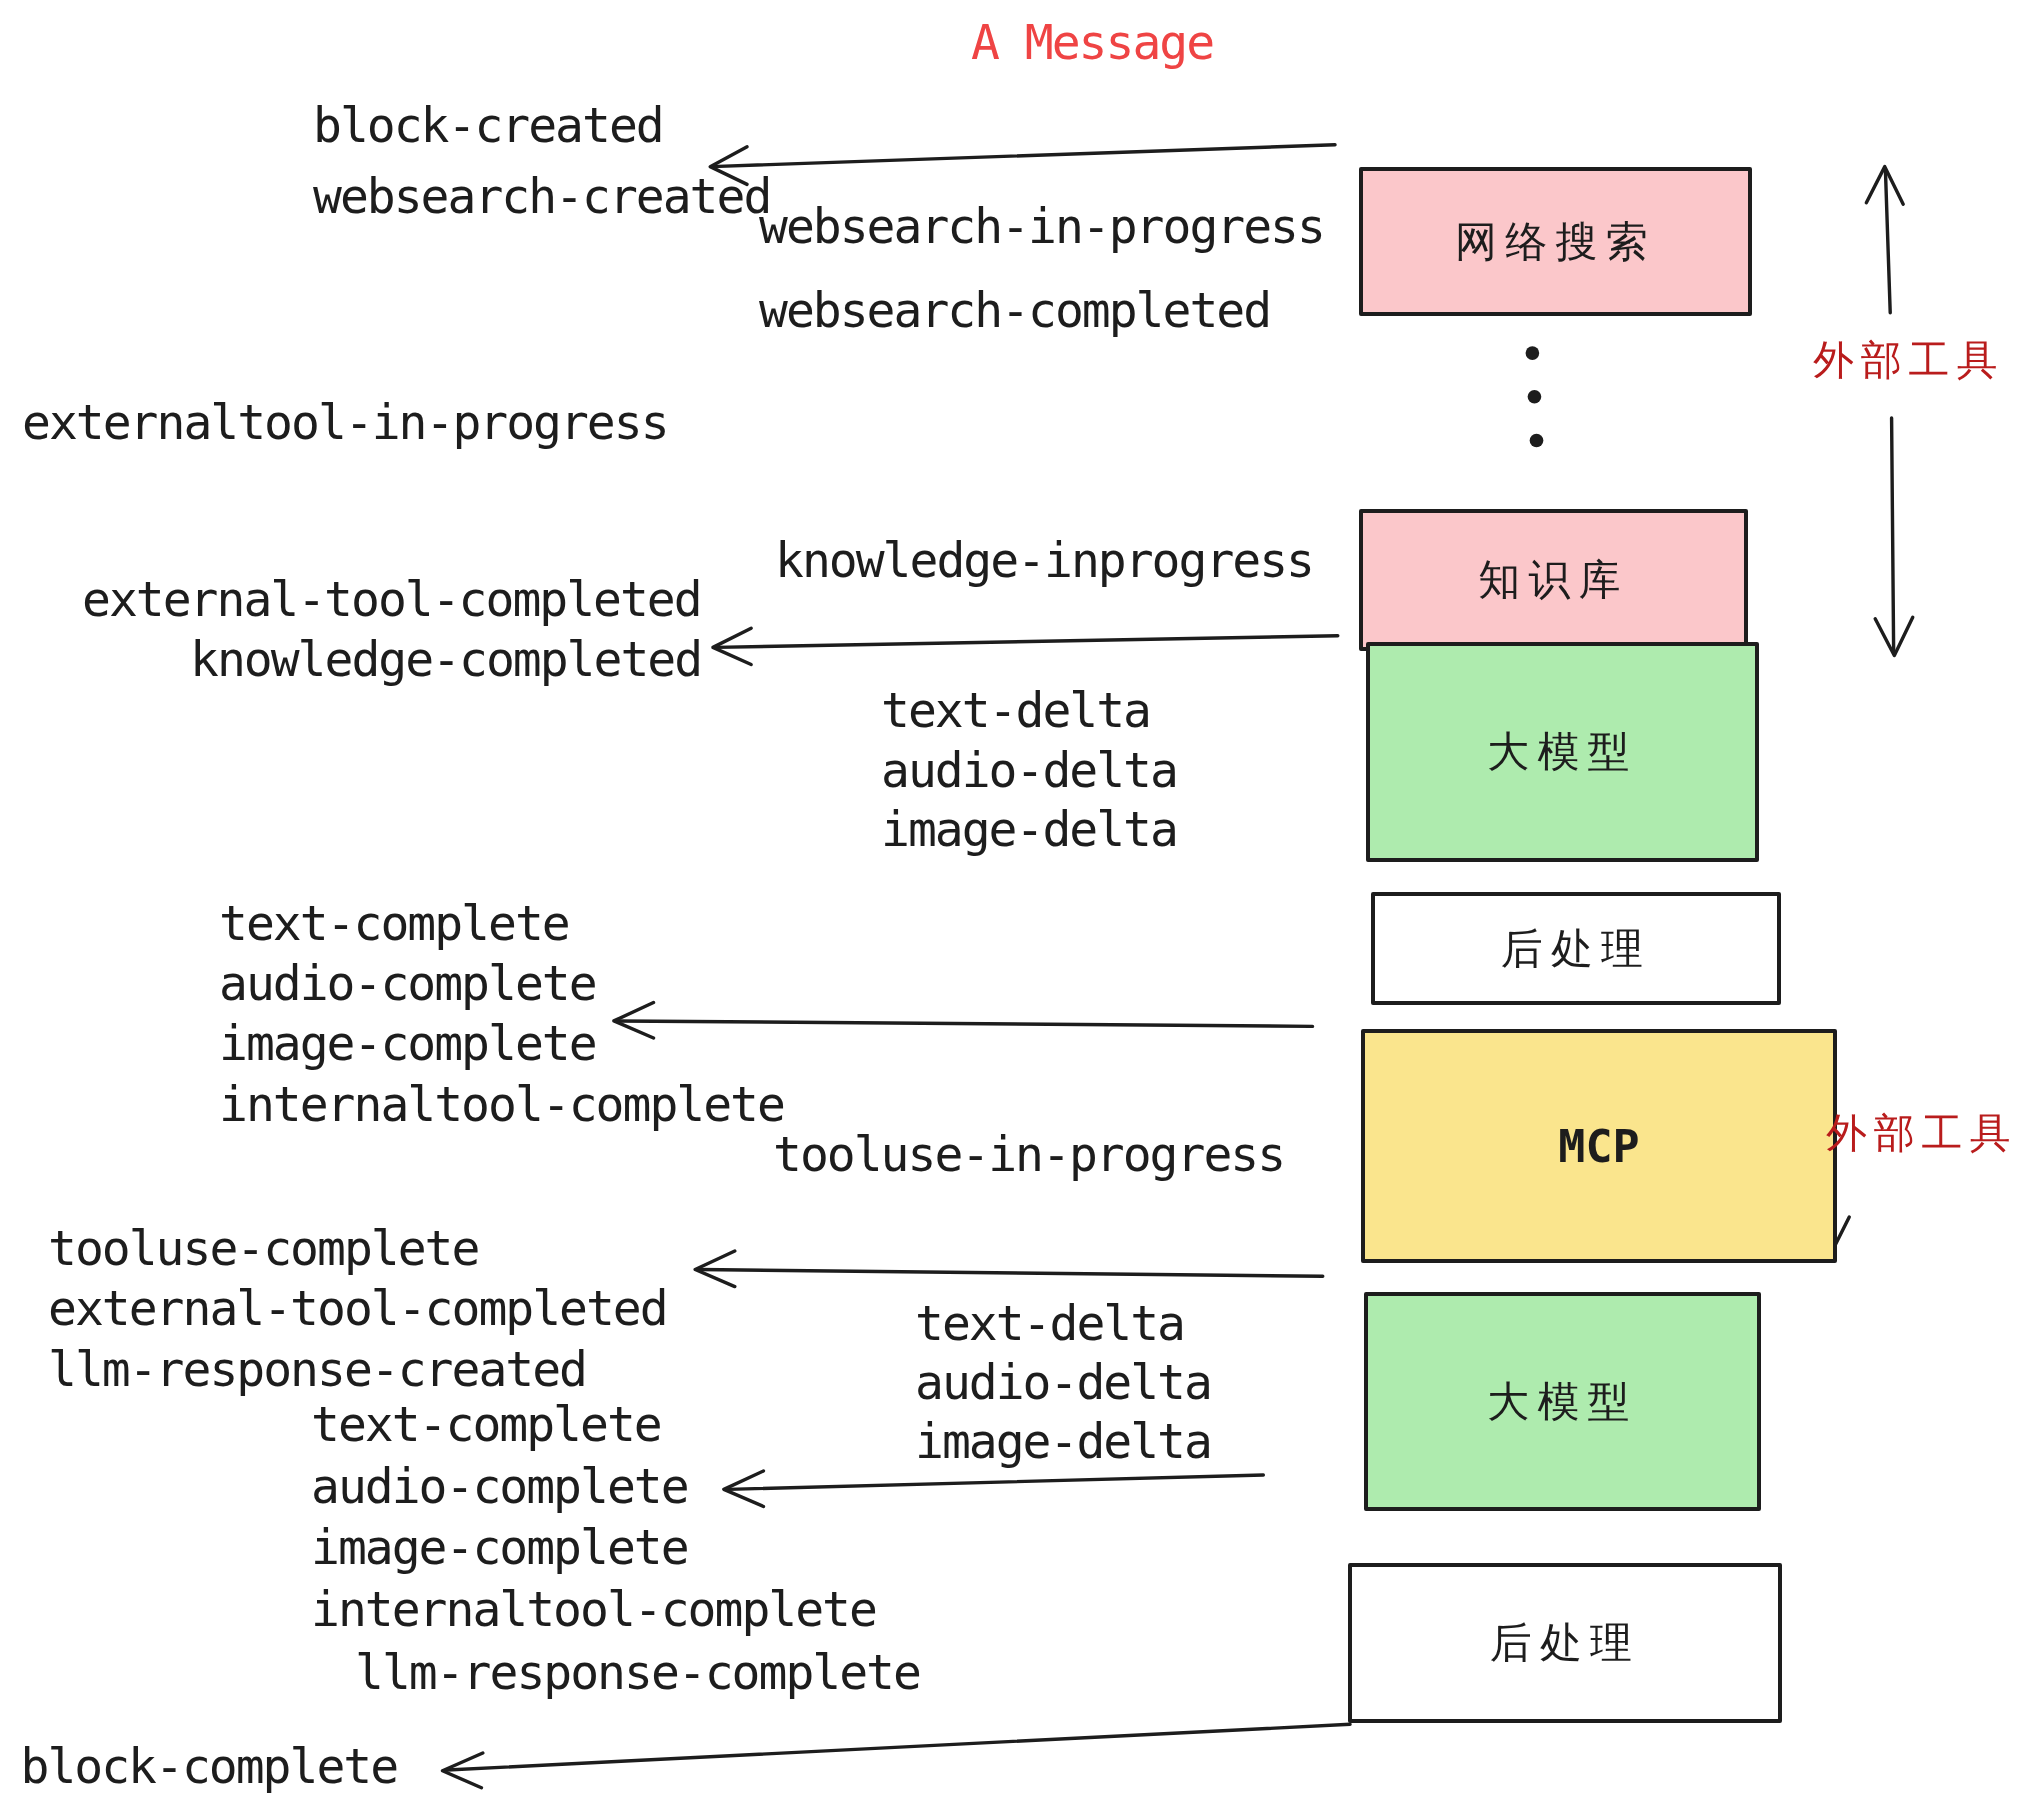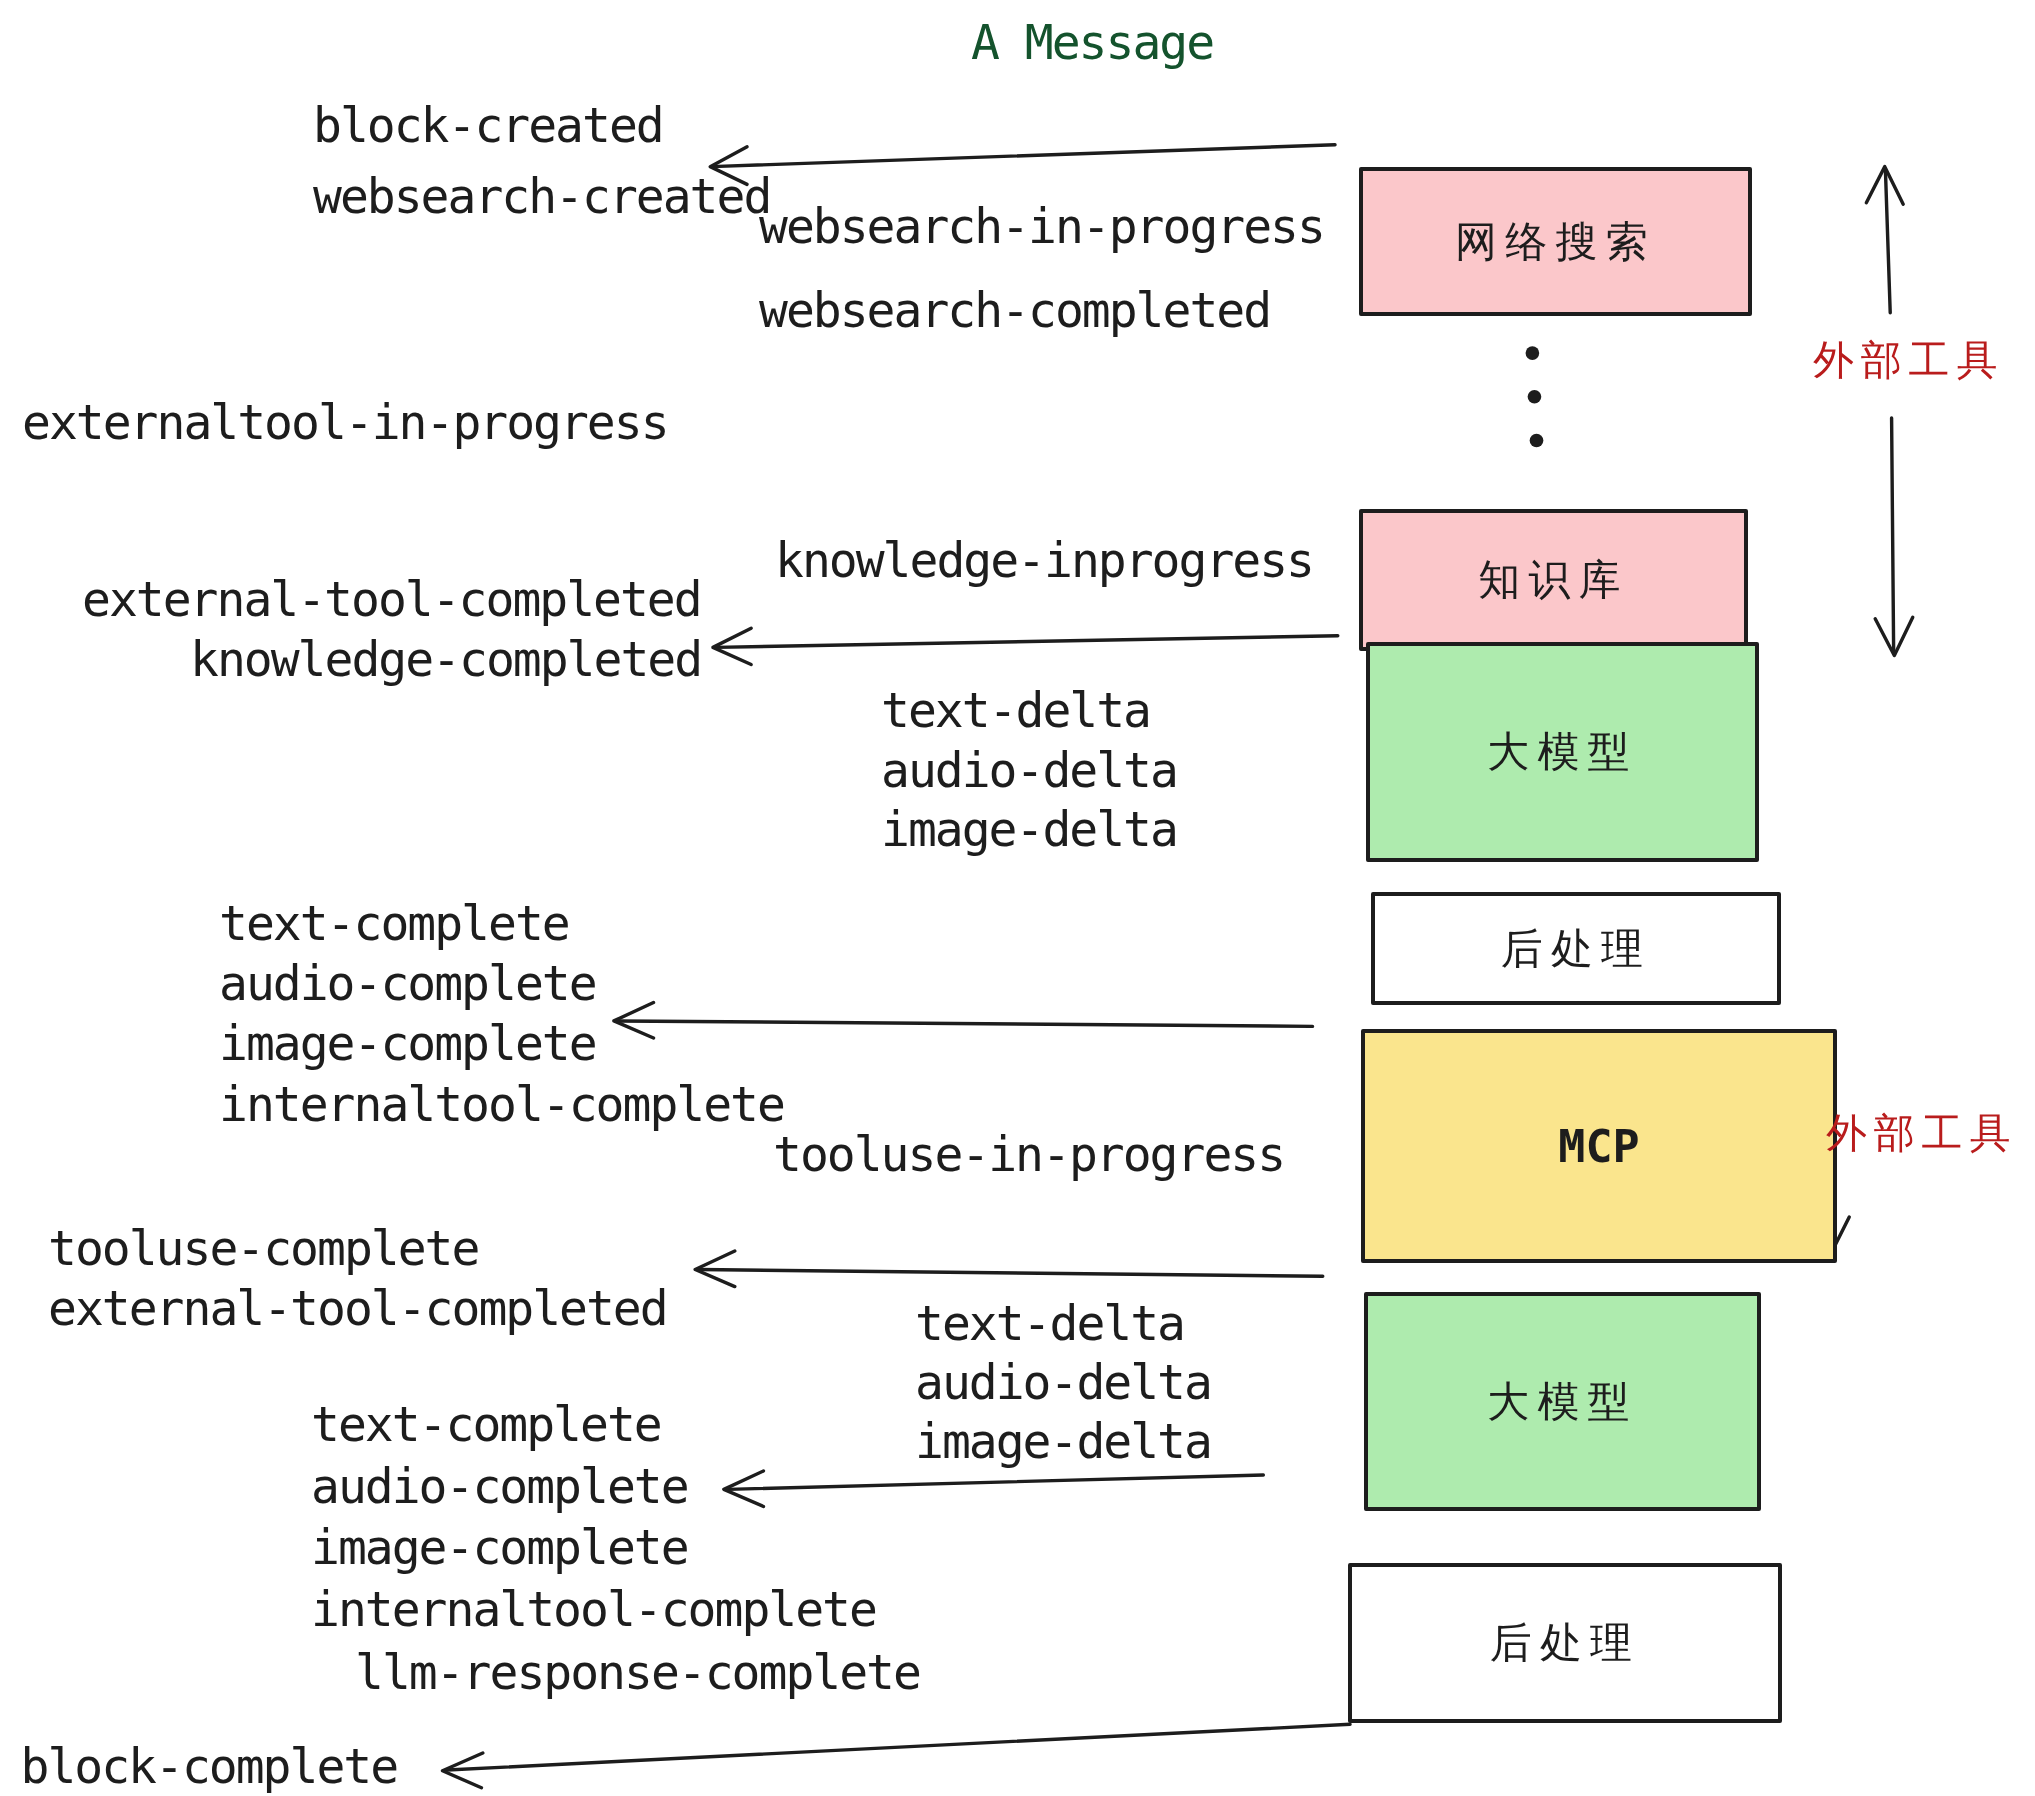--- a/index.html
+++ b/index.html
@@ -1,21 +1,21 @@
 <!DOCTYPE html>
 <html style="font-size:11px"><head>
 <meta charset="utf-8">
 <style>
   html,body{margin:0;padding:0;background:#ffffff;}
   #canvas{position:relative;width:2035px;height:1796px;background:#ffffff;overflow:hidden;
           font-family:"DejaVu Sans Mono", monospace;color:#1d1d1d;}
   .ev{position:absolute;height:55px;line-height:55px;font-size:48px;letter-spacing:-2px;
       white-space:nowrap;color:#1d1d1d;}
   .title{position:absolute;height:55px;line-height:55px;font-size:48px;letter-spacing:-2px;
-      white-space:nowrap;color:#14532d;}
+      white-space:nowrap;color:#ef4444;}
   .box{position:absolute;box-sizing:border-box;border:4.1px solid #1d1d1d;border-radius:2px;
        display:flex;align-items:center;justify-content:center;
        font-family:"Liberation Sans","DejaVu Sans",sans-serif;font-size:42px;letter-spacing:8.2px;
        color:#1d1d1d;}
   .box.pink{background:#fbc7ca;}
   .box.green{background:#aeebae;}
   .box.yellow{background:#fae58d;}
   .box.white{background:#ffffff;}
   .box .mcp-label{font-family:"DejaVu Sans Mono",monospace;font-weight:700;font-size:45px;letter-spacing:0;}
   .side-label{position:absolute;height:55px;line-height:55px;
@@ -125,20 +125,21 @@
   <div class="ev" style="left:881px;top:683px;">text-delta</div>
   <div class="ev" style="left:881px;top:743px;">audio-delta</div>
   <div class="ev" style="left:881px;top:802px;">image-delta</div>
   <div class="ev" style="left:219px;top:896px;">text-complete</div>
   <div class="ev" style="left:219px;top:956px;">audio-complete</div>
   <div class="ev" style="left:219px;top:1016px;">image-complete</div>
   <div class="ev" style="left:219px;top:1077px;">internaltool-complete</div>
   <div class="ev" style="left:773px;top:1127px;">tooluse-in-progress</div>
   <div class="ev" style="left:48px;top:1221px;">tooluse-complete</div>
   <div class="ev" style="left:48px;top:1281px;">external-tool-completed</div>
+  <div class="ev" style="left:48px;top:1342px;">llm-response-created</div>
   <div class="ev" style="left:915px;top:1296px;">text-delta</div>
   <div class="ev" style="left:915px;top:1355px;">audio-delta</div>
   <div class="ev" style="left:915px;top:1414px;">image-delta</div>
   <div class="ev" style="left:311px;top:1397px;">text-complete</div>
   <div class="ev" style="left:311px;top:1459px;">audio-complete</div>
   <div class="ev" style="left:311px;top:1520px;">image-complete</div>
   <div class="ev" style="left:311px;top:1582px;">internaltool-complete</div>
   <div class="ev" style="left:311px;top:1645px;margin-left:44px;">llm-response-complete</div>
   <div class="ev" style="left:20.5px;top:1739px;">block-complete</div>
 

